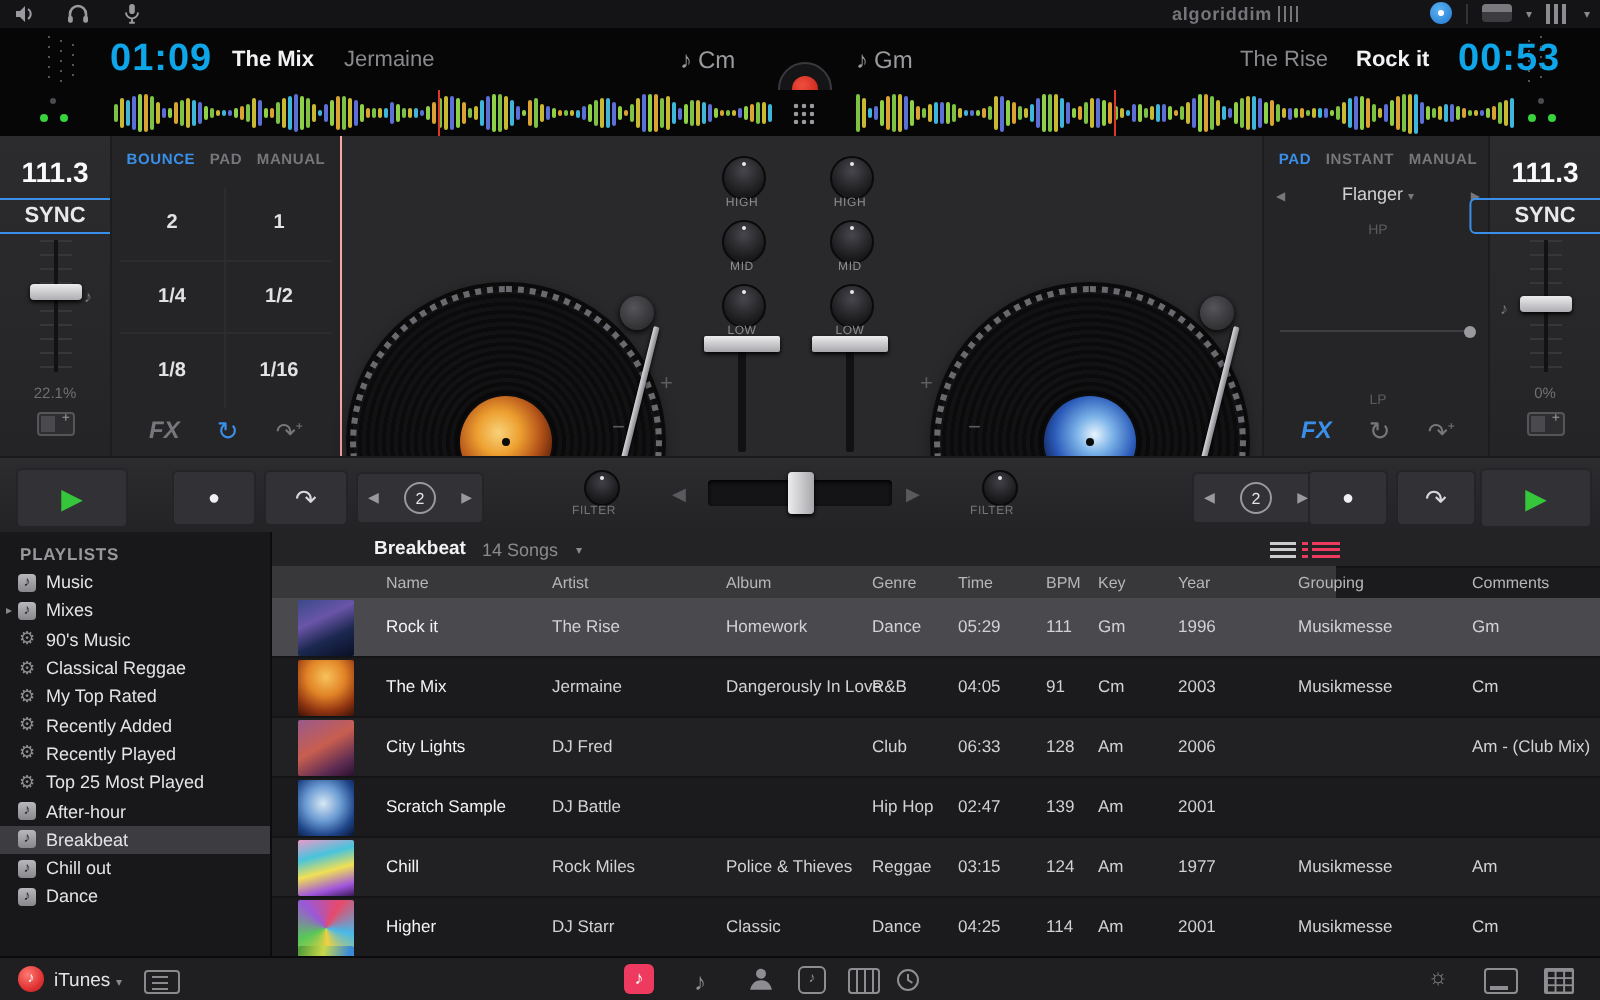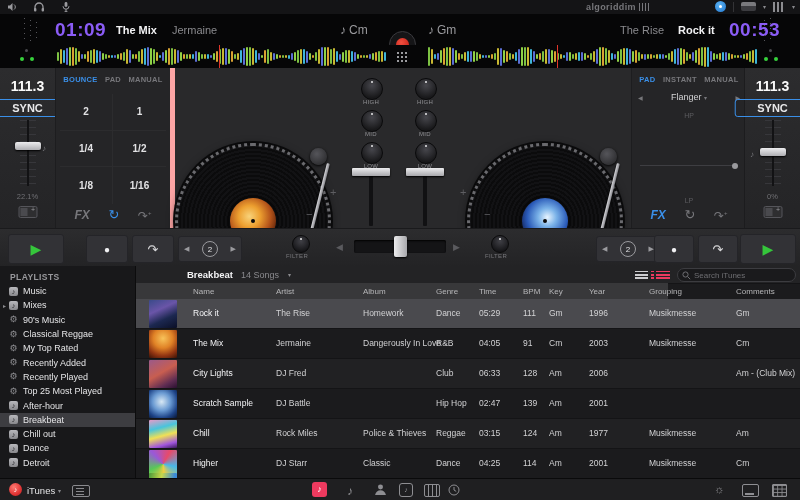--- a/index.html
+++ b/index.html
@@ -14,21 +14,21 @@
   .mb-right{position:absolute;right:5px;top:1px;display:flex;align-items:center;gap:7px;}
   .mb-blue{width:11px;height:11px;border-radius:50%;background:radial-gradient(circle at 40% 35%,#5ab2f2,#2277d0);position:relative;}
   .mb-blue::after{content:'';position:absolute;left:4px;top:4px;width:3px;height:3px;border-radius:50%;background:#fff;}
   .mb-panel{width:15px;height:9px;border-radius:2px;background:linear-gradient(#7a7a7e 0 45%,#3c3c40 45%);}
   .mb-cols{width:12px;height:10px;background:repeating-linear-gradient(90deg,#8c8c90 0 2px,transparent 2px 4px);}
   .mb-caret{color:#8a8a8e;font-size:6px;}
   .mb-sep{width:1px;height:10px;background:#333336;}
 
   
   .deck-header{position:absolute;left:0;top:14px;width:800px;height:31px;background:#060607;}
-  .time{font-size:19px;font-weight:bold;color:#8b5cf6;letter-spacing:.5px;}
+  .time{font-size:19px;font-weight:bold;color:#0ea5e9;letter-spacing:.5px;}
   .ttl{font-size:11px;color:#f2f2f4;font-weight:bold;}
   .art{font-size:11px;color:#8a8a8e;}
   .keysig{font-size:12px;color:#9a9a9e;}
   .dotcol{position:absolute;width:1px;background:repeating-linear-gradient(#55555a 0 1px,transparent 1px 5px);}
   .rec-main{position:absolute;left:389px;top:17px;width:25px;height:25px;border-radius:50%;background:#151517;border:1px solid #3a3a3e;}
   .rec-main span{position:absolute;left:50%;top:50%;width:13px;height:13px;margin:-6.5px;border-radius:50%;
       background:radial-gradient(circle at 40% 35%,#f05040,#c01810);}
 
   
   .wave-row{position:absolute;left:0;top:45px;width:800px;height:23px;background:#060607;border-bottom:1px solid #000;}
@@ -53,21 +53,21 @@
         background:repeating-linear-gradient(#37373b 0 1px,transparent 1px 7px);}
   .pitch::before{content:'';position:absolute;left:50%;top:0;bottom:0;width:2px;margin-left:-1px;background:#121214;}
   .pitch-thumb{position:absolute;left:50%;width:26px;height:8px;margin-left:-13px;border-radius:2px;
         background:linear-gradient(#ececee,#aeaeb2);box-shadow:0 1px 2px #000;}
   .pitch-note{position:absolute;font-size:8px;color:#77777b;}
   .pct{position:absolute;left:0;width:100%;top:124px;text-align:center;font-size:7.5px;color:#707074;}
   .mini-toggle{position:absolute;left:50%;top:138px;transform:translateX(-50%);width:17px;height:10px;border:1px solid #55555a;border-radius:2px;background:#2e2e30;}
   .mini-toggle::before{content:'';position:absolute;left:1px;top:1px;width:7px;height:8px;background:#4a4a4e;}
   .mini-toggle::after{content:'+';position:absolute;right:1px;top:-1px;font-size:7px;color:#9a9a9e;}
 
-  .fxP{width:114px;background:#252527;border-left:1px solid #1d1d1f;border-right:5px solid #fca5a5;}
+  .fxP{width:114px;background:#252527;border-left:1px solid #1d1d1f;border-right:1px solid #fca5a5;}
   .fxP.l{left:55px;} .fxP.r{left:631px;}
   .tabs{position:absolute;left:0;top:7px;width:100%;display:flex;justify-content:space-evenly;}
   .tab{font-size:7.5px;font-weight:bold;color:#77777b;letter-spacing:.3px;}
   .tab.on{color:#3a8fe8;}
   .pads{position:absolute;left:4px;top:26px;width:106px;height:110px;display:grid;grid-template-columns:1fr 1fr;grid-auto-rows:1fr;}
   .pad{display:flex;align-items:center;justify-content:center;font-size:10px;font-weight:bold;color:#e2e2e4;
        border-right:1px solid #2c2c2e;border-bottom:1px solid #2c2c2e;}
   .pad:nth-child(2n){border-right:none;} .pad:nth-child(5),.pad:nth-child(6){border-bottom:none;}
   .fxrow{position:absolute;left:0;bottom:6px;width:100%;display:flex;justify-content:space-evenly;align-items:center;}
   .fx-lbl{font-size:12px;font-weight:bold;font-style:italic;color:#77777b;}
@@ -682,41 +682,29 @@
           <div class="pl-item">
             <span class="tri"></span>
             <span class="pli playlist">♪</span>
             <span class="pll">Chill out</span>
           </div>
           <div class="pl-item">
             <span class="tri"></span>
             <span class="pli playlist">♪</span>
             <span class="pll">Dance</span>
           </div>
-          <div class="pl-item">
-            <span class="tri"></span>
-            <span class="pli playlist">♪</span>
-            <span class="pll">Detroit</span>
-          </div>
         </div>
     </div>
     <div class="library">
       <div class="lib-bar">
         <span class="lib-title">Breakbeat</span>
         <span class="lib-count">14 Songs</span>
         <span class="lib-caret">▾</span>
         <span class="i-lines"></span>
         <span class="i-pinklist"></span>
-        <span class="search-box">
-          <svg width="9" height="9" viewBox="0 0 9 9">
-              <circle cx="3.5" cy="3.5" r="2.6" stroke="#6e6e72" fill="none"></circle>
-              <line x1="5.6" y1="5.6" x2="8.2" y2="8.2" stroke="#6e6e72"></line>
-            </svg>
-          <input placeholder="Search iTunes" style="">
-        </span>
       </div>
       <div class="thead">
           <span class="th" style="left: 57px;">Name</span>
           <span class="th" style="left: 140px;">Artist</span>
           <span class="th" style="left: 227px;">Album</span>
           <span class="th" style="left: 300px;">Genre</span>
           <span class="th" style="left: 343px;">Time</span>
           <span class="th" style="left: 387px;">BPM</span>
           <span class="th" style="left: 413px;">Key</span>
           <span class="th" style="left: 453px;">Year</span>

